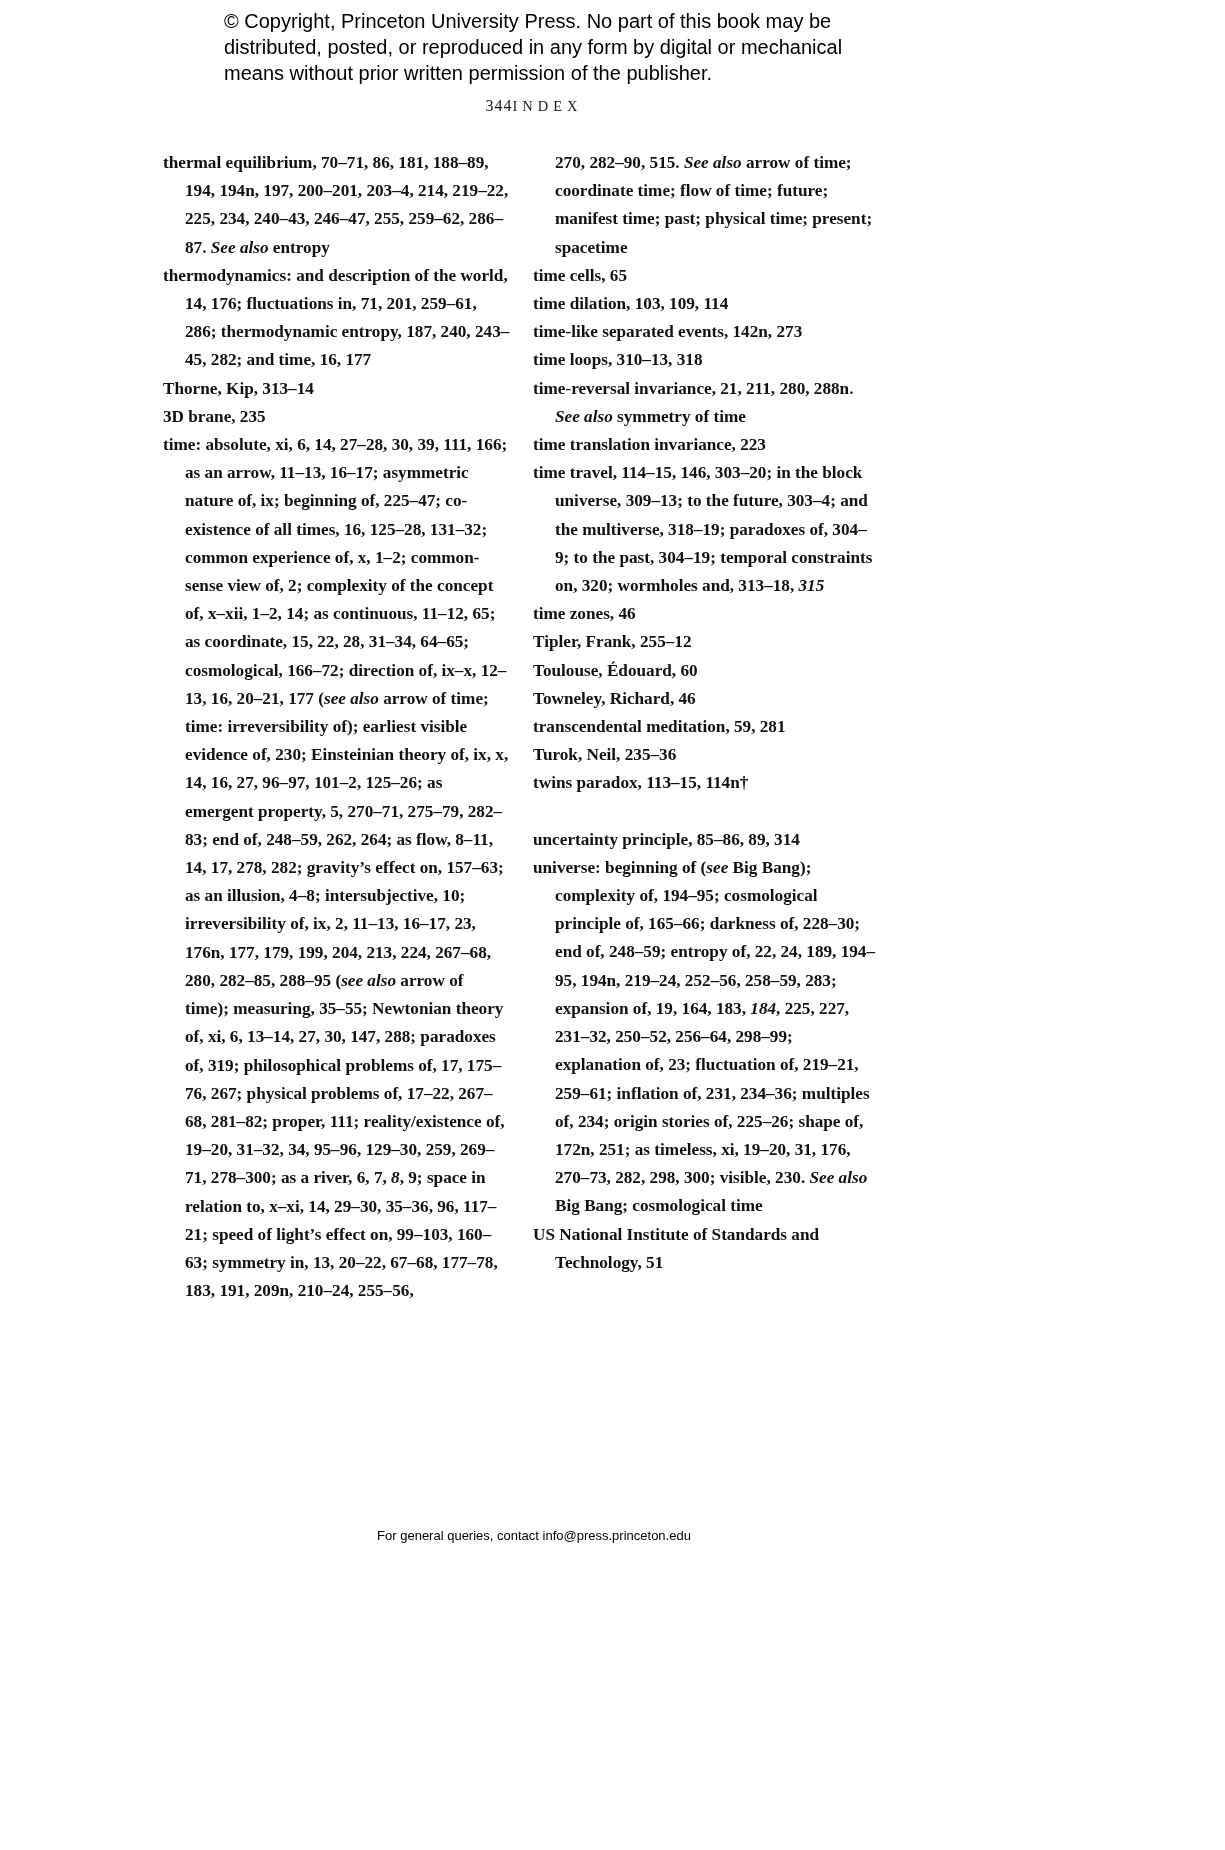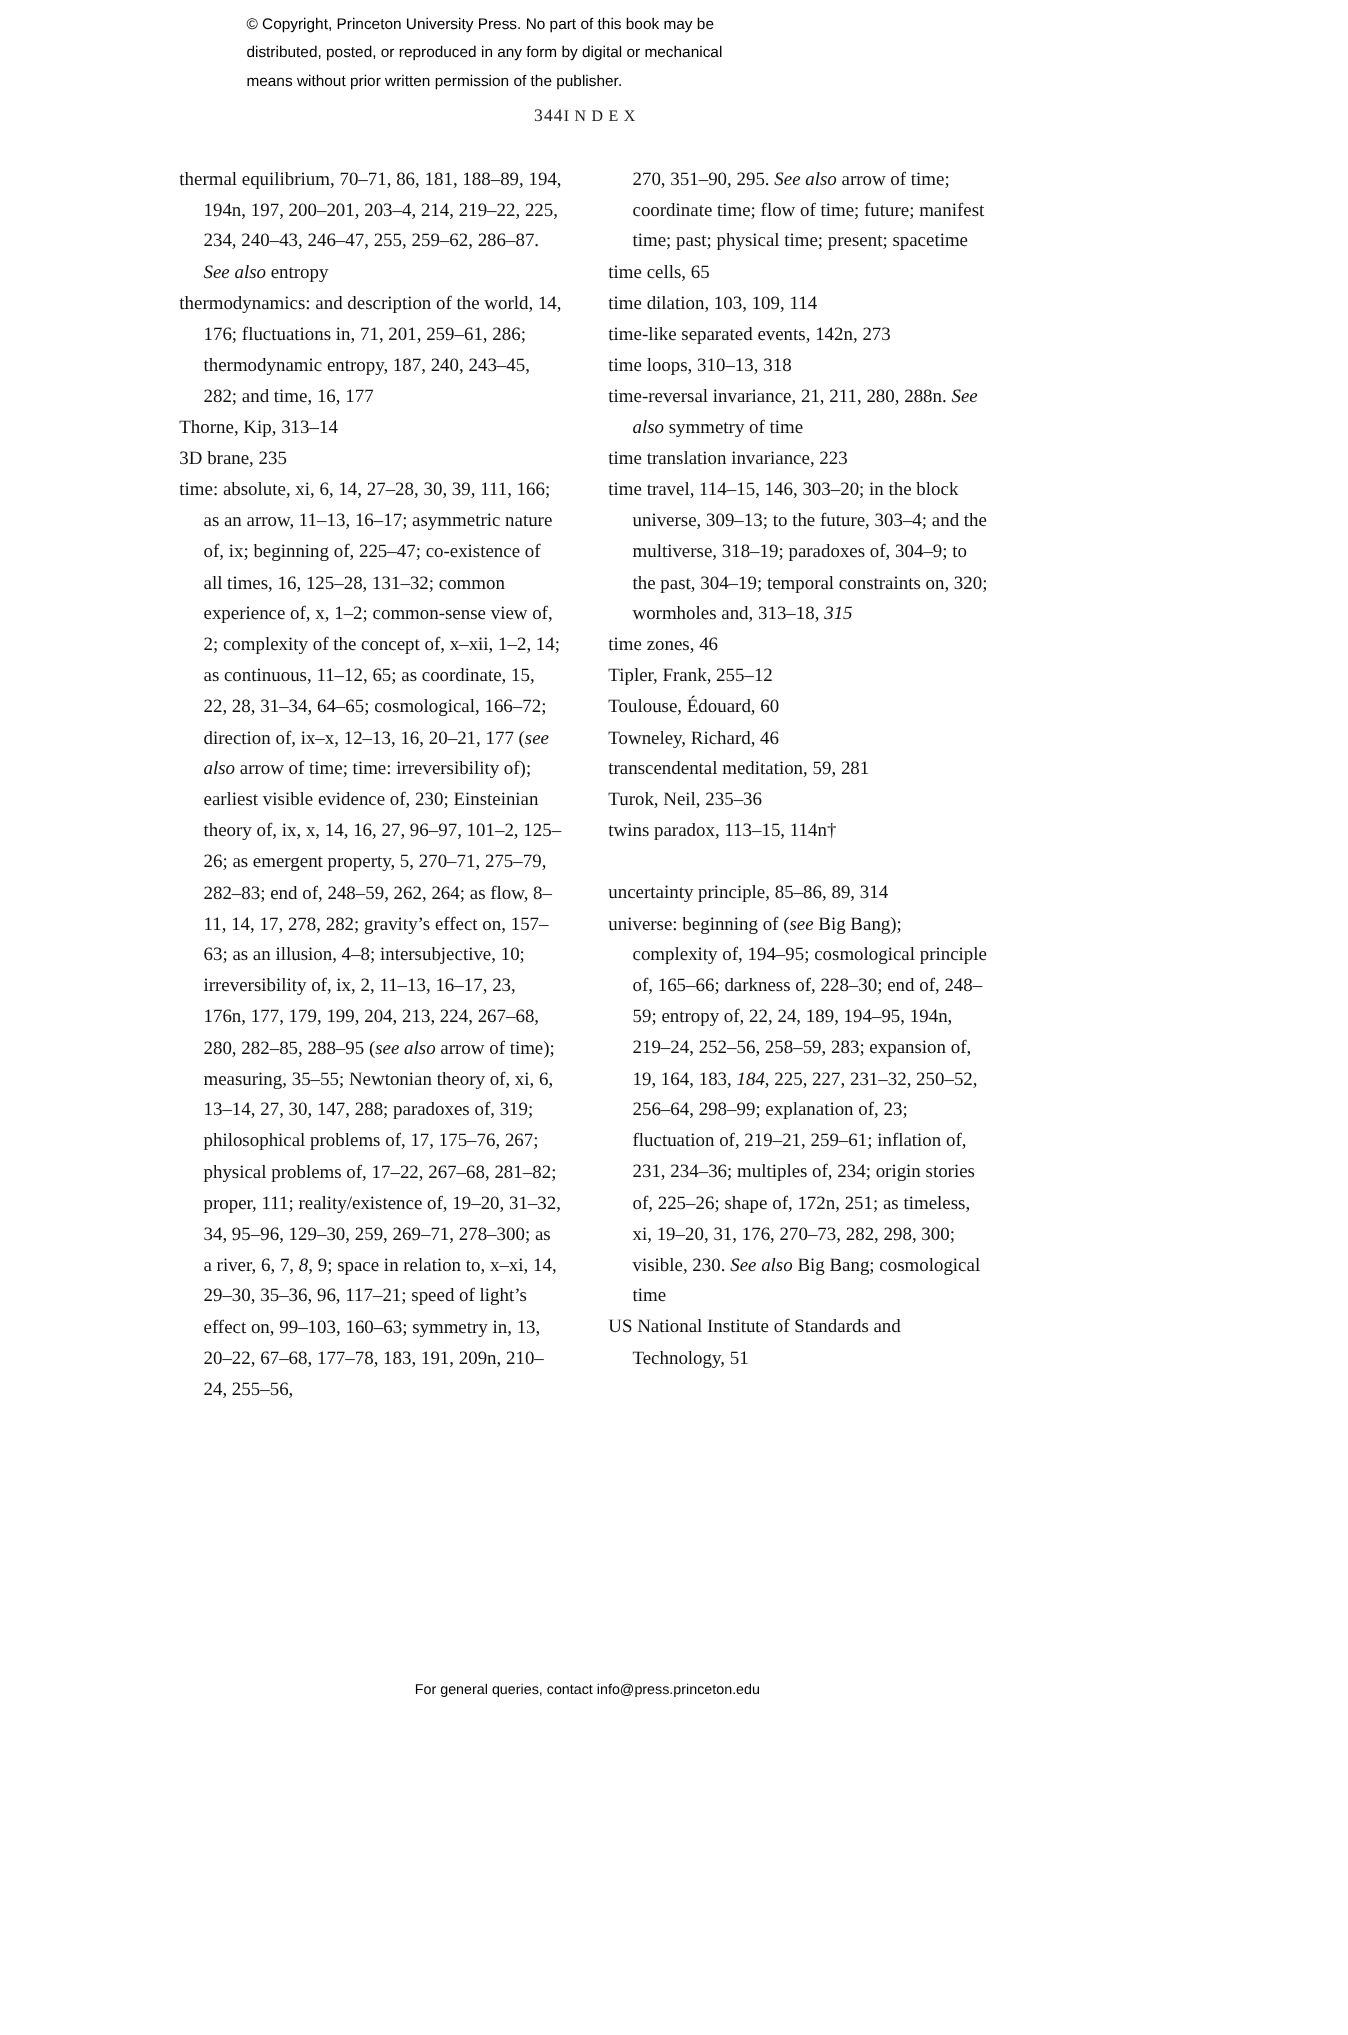--- a/index.html
+++ b/index.html
@@ -11,21 +11,21 @@
     font-family: "Liberation Serif", serif;
     color: #111111;
     overflow: hidden;
   }
   .copyright {
     position: absolute;
     top: 8px;
     left: 224px;
     width: 620px;
     font-family: "Liberation Sans", sans-serif;
-    font-size: 14px;
+    font-size: 20px;
     line-height: 26px;
     color: #000000;
   }
   .running-head {
     position: absolute;
     top: 97px;
     left: 163px;
     width: 742px;
     text-align: center;
     font-size: 16px;
@@ -40,21 +40,22 @@
     font-size: 14.5px;
     letter-spacing: 5px;
     text-transform: uppercase;
   }
   .columns {
     position: absolute;
     top: 149px;
     left: 163px;
     width: 742px;
     display: flex;
-    gap: 42px;
+    gap: 22px;
+    font-weight: bold;
   }
   .col {
     width: 348px;
     font-size: 17.2px;
     line-height: 28.2px;
     text-align: left;
     color: #111111;
   }
   p.entry {
     padding-left: 22px;
@@ -99,21 +100,21 @@
 
   <div class="columns">
     <div class="col" id="left-col">
         <p class="entry"><span>thermal equilibrium, 70–71, 86, 181, 188–89, 194, 194n, 197, 200–201, 203–4, 214, 219–22, 225, 234, 240–43, 246–47, 255, 259–62, 286–87. </span><em>See also</em><span> entropy</span></p>
         <p class="entry"><span>thermodynamics: and description of the world, 14, 176; fluctuations in, 71, 201, 259–61, 286; thermodynamic entropy, 187, 240, 243–45, 282; and time, 16, 177</span></p>
         <p class="entry"><span>Thorne, Kip, 313–14</span></p>
         <p class="entry"><span>3D brane, 235</span></p>
         <p class="entry"><span>time: absolute, xi, 6, 14, 27–28, 30, 39, 111, 166; as an arrow, 11–13, 16–17; asymmetric nature of, ix; beginning of, 225–47; co-existence of all times, 16, 125–28, 131–32; common experience of, x, 1–2; common-sense view of, 2; complexity of the concept of, x–xii, 1–2, 14; as continuous, 11–12, 65; as coordinate, 15, 22, 28, 31–34, 64–65; cosmological, 166–72; direction of, ix–x, 12–13, 16, 20–21, 177 (</span><em>see also</em><span> arrow of time; time: irreversibility of); earliest visible evidence of, 230; Einsteinian theory of, ix, x, 14, 16, 27, 96–97, 101–2, 125–26; as emergent property, 5, 270–71, 275–79, 282–83; end of, 248–59, 262, 264; as flow, 8–11, 14, 17, 278, 282; gravity’s effect on, 157–63; as an illusion, 4–8; intersubjective, 10; irreversibility of, ix, 2, 11–13, 16–17, 23, 176n, 177, 179, 199, 204, 213, 224, 267–68, 280, 282–85, 288–95 (</span><em>see also</em><span> arrow of time); measuring, 35–55; Newtonian theory of, xi, 6, 13–14, 27, 30, 147, 288; paradoxes of, 319; philosophical problems of, 17, 175–76, 267; physical problems of, 17–22, 267–68, 281–82; proper, 111; reality/existence of, 19–20, 31–32, 34, 95–96, 129–30, 259, 269–71, 278–300; as a river, 6, 7, </span><em>8</em><span>, 9; space in relation to, x–xi, 14, 29–30, 35–36, 96, 117–21; speed of light’s effect on, 99–103, 160–63; symmetry in, 13, 20–22, 67–68, 177–78, 183, 191, 209n, 210–24, 255–56,</span></p>
       </div>
     <div class="col" id="right-col">
-        <p class="entry continuation"><span>270, 351–90, 295. </span><em>See also</em><span> arrow of time; coordinate time; flow of time; future; manifest time; past; physical time; present; spacetime</span></p>
+        <p class="entry continuation"><span>270, 282–90, 515. </span><em>See also</em><span> arrow of time; coordinate time; flow of time; future; manifest time; past; physical time; present; spacetime</span></p>
         <p class="entry"><span>time cells, 65</span></p>
         <p class="entry"><span>time dilation, 103, 109, 114</span></p>
         <p class="entry"><span>time-like separated events, 142n, 273</span></p>
         <p class="entry"><span>time loops, 310–13, 318</span></p>
         <p class="entry"><span>time-reversal invariance, 21, 211, 280, 288n. </span><em>See also</em><span> symmetry of time</span></p>
         <p class="entry"><span>time translation invariance, 223</span></p>
         <p class="entry"><span>time travel, 114–15, 146, 303–20; in the block universe, 309–13; to the future, 303–4; and the multiverse, 318–19; paradoxes of, 304–9; to the past, 304–19; temporal constraints on, 320; wormholes and, 313–18, </span><em>315</em></p>
         <p class="entry"><span>time zones, 46</span></p>
         <p class="entry"><span>Tipler, Frank, 255–12</span></p>
         <p class="entry"><span>Toulouse, Édouard, 60</span></p>

